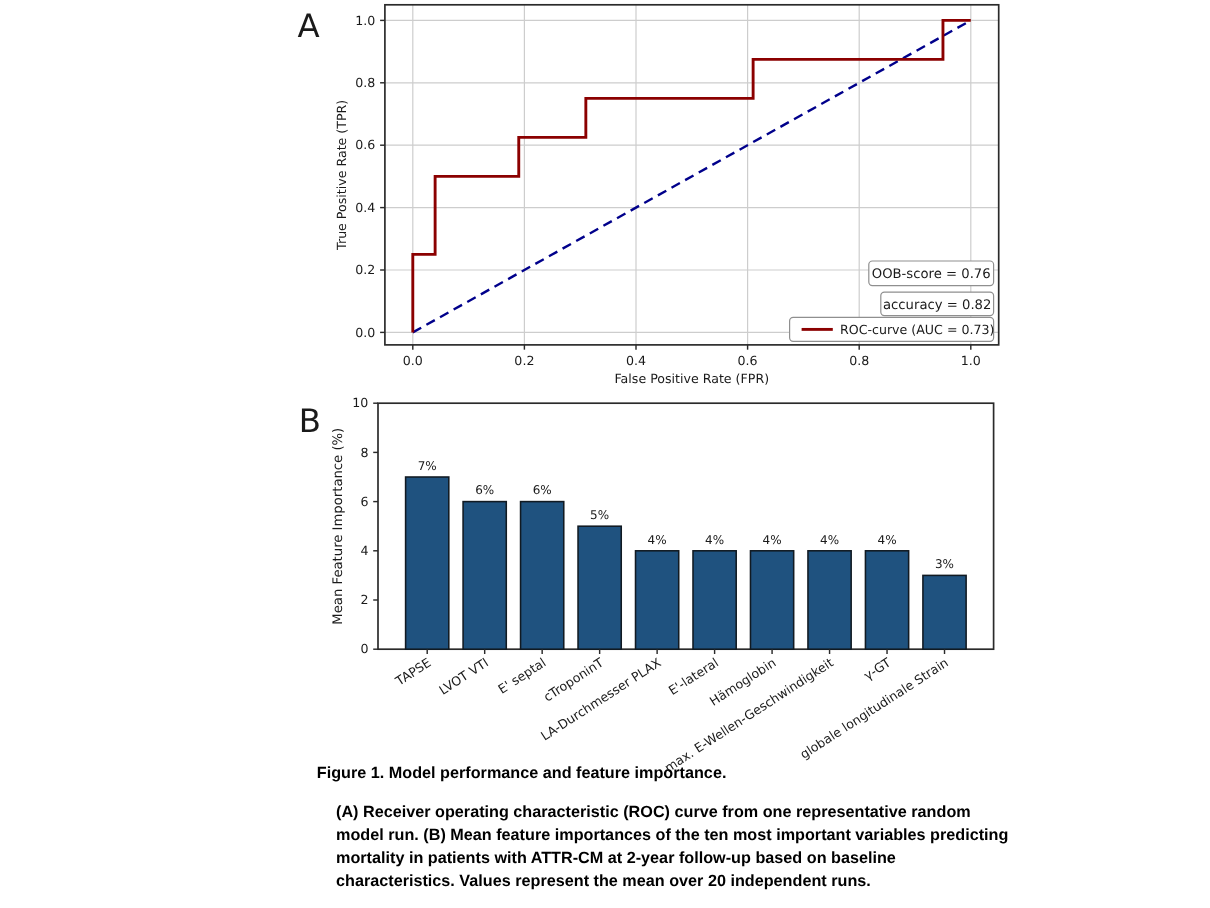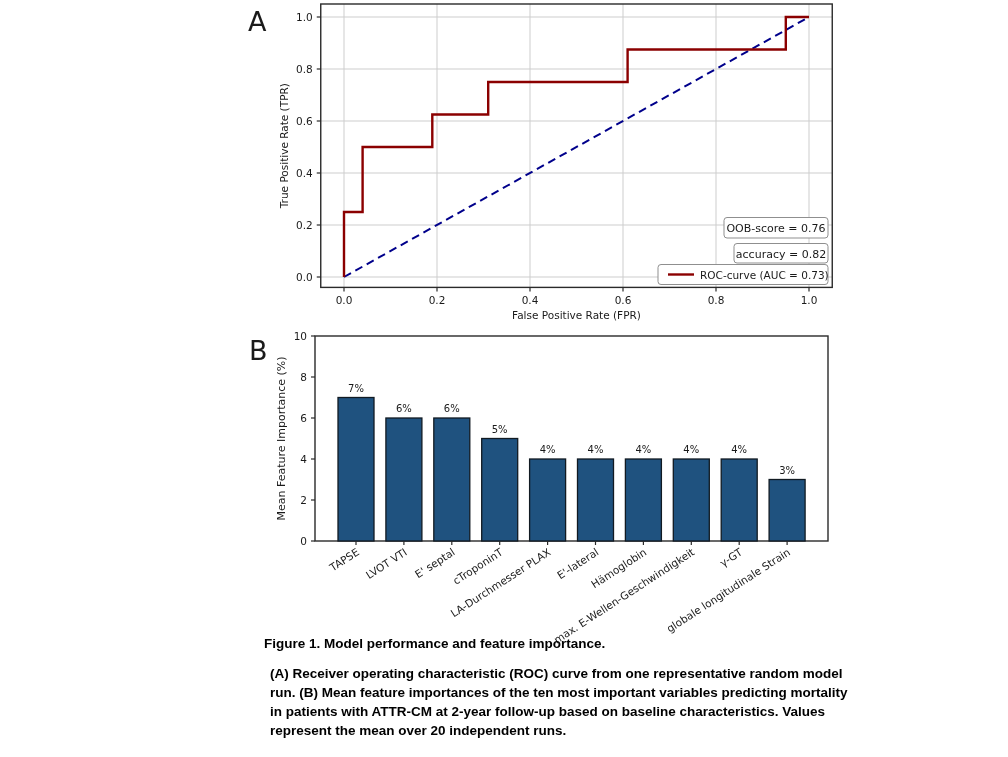--- a/index.html
+++ b/index.html
@@ -12,21 +12,21 @@
   #panelB { left: 240px; top: 330px; }
   svg text { font-family: "DejaVu Sans", sans-serif; fill: #1a1a1a; }
   .caption {
     position: absolute; left: 264px; top: 636px; width: 600px;
     font-family: "Liberation Sans", sans-serif; color: #000;
   }
   .caption-title {
     font-size: 13.5px; font-weight: bold; margin: 0 0 13px 0;
   }
   .caption-body {
-    font-size: 13.5px; font-weight: bold; line-height: 19px; margin: 6px;
+    font-size: 13.5px; font-weight: bold; line-height: 19px; margin: 16px;
   }
 </style>
 </head>
 <body>
 
 <svg id="panelA" class="panel-svg" width="640" height="330" viewBox="0 0 640 330">
     <line x1="104" y1="4" x2="104" y2="287.4" stroke="#cdcdcd" stroke-width="1"></line>
     <line x1="197" y1="4" x2="197" y2="287.4" stroke="#cdcdcd" stroke-width="1"></line>
     <line x1="290" y1="4" x2="290" y2="287.4" stroke="#cdcdcd" stroke-width="1"></line>
     <line x1="383" y1="4" x2="383" y2="287.4" stroke="#cdcdcd" stroke-width="1"></line>

